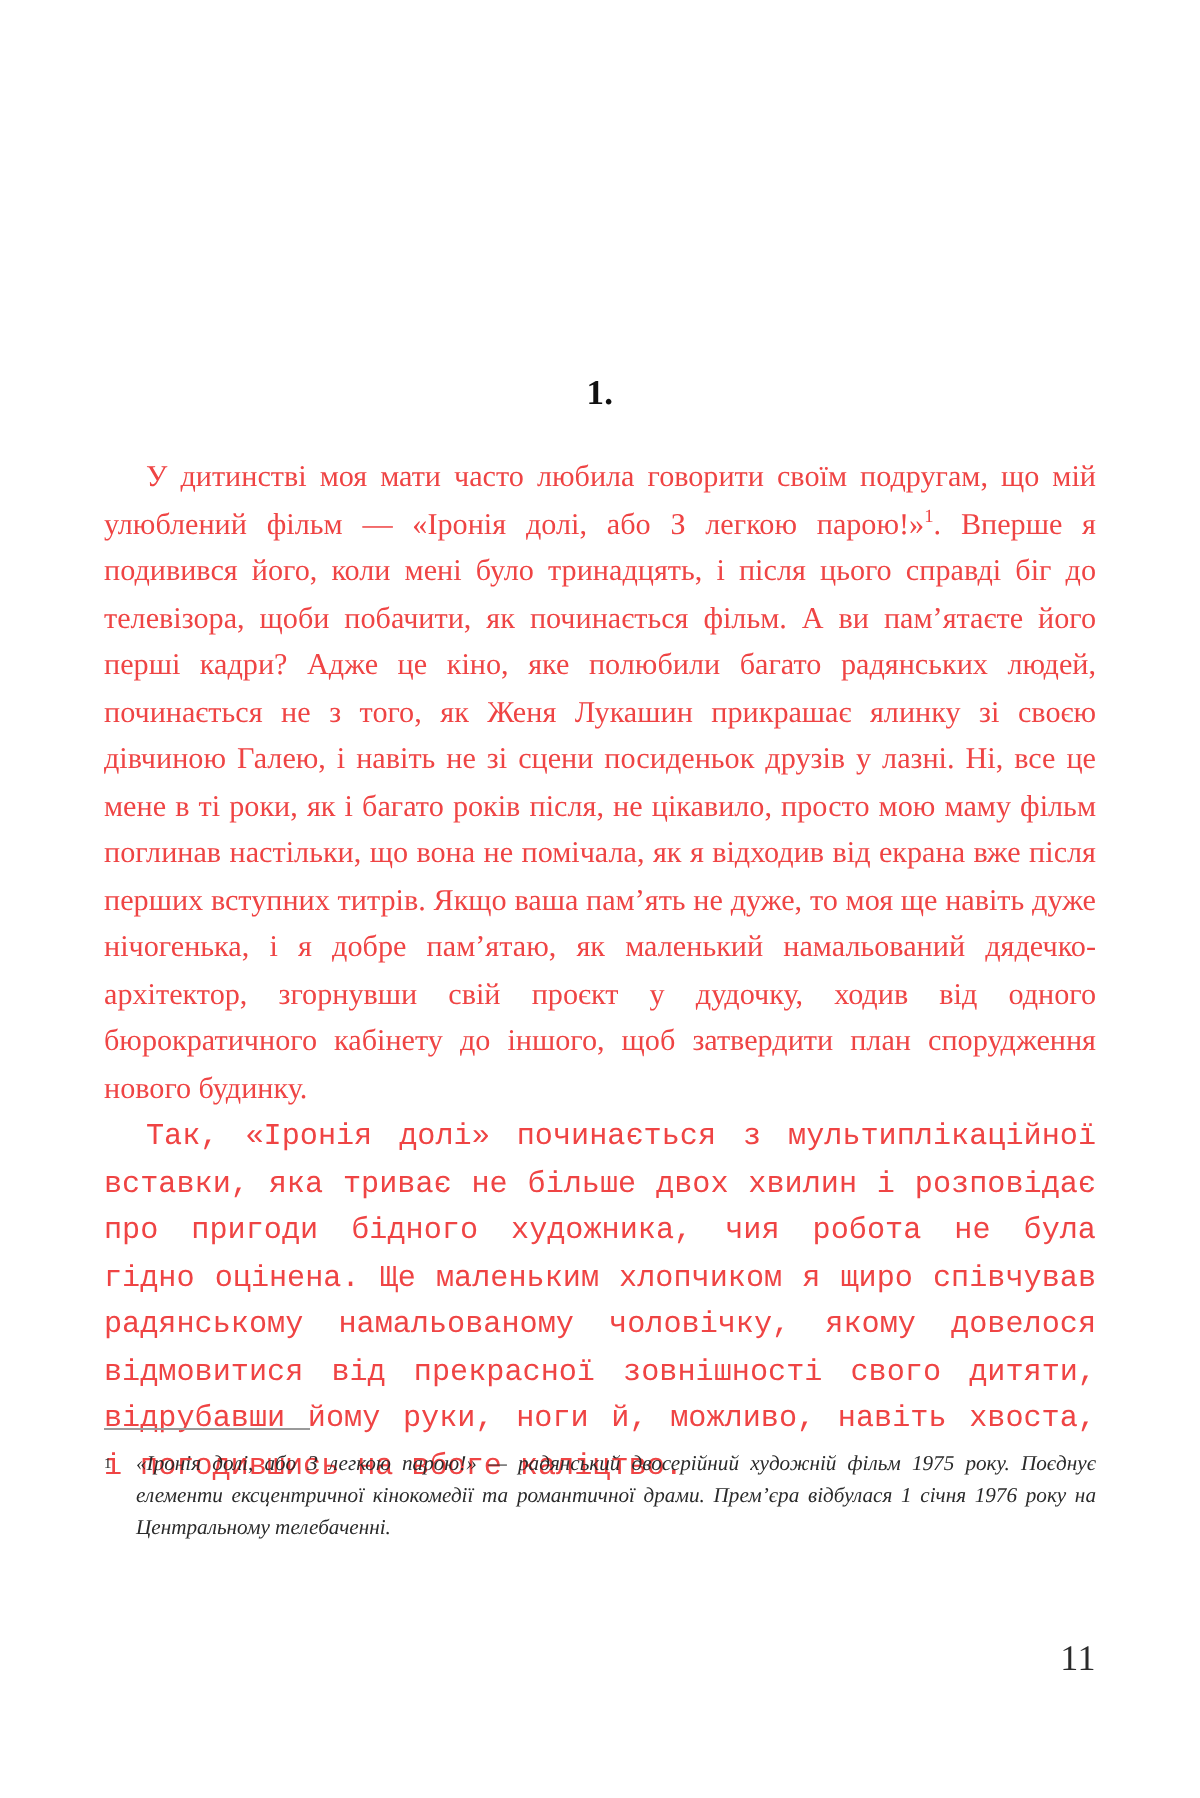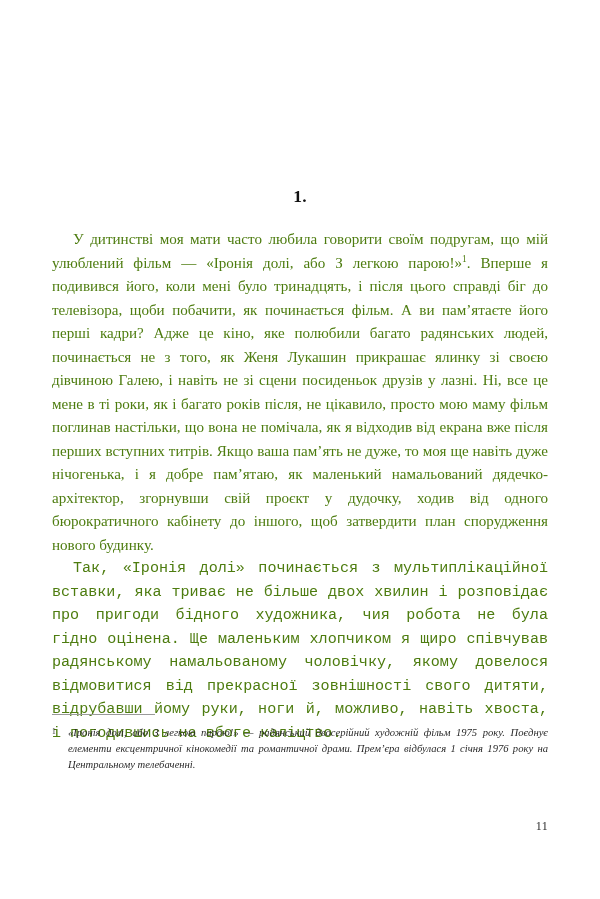--- a/index.html
+++ b/index.html
@@ -46,21 +46,21 @@
     width: 496px;
   }
 
   .para {
     margin: 0;
     font-size: 15.1px;
     line-height: 23.5px;
     text-align: justify;
     text-justify: inter-word;
     text-indent: 21px;
-    color: #4d7c0f;
+    color: #ef4444;
     hyphens: manual;
     word-spacing: -0.1px;
   }
 
   .para + .para {
     margin-top: 0;
     font-family: Liberation Mono, monospace;
   }
 
   .fn-ref {
@@ -108,21 +108,21 @@
     font-style: italic;
   }
 
   
   .page-number {
     position: absolute;
     left: 52px;
     top: 819px;
     width: 496px;
     text-align: right;
-    font-size: 12px;
+    font-size: 18px;
     color: #2b2b2b;
     letter-spacing: 0.3px;
   }
 </style>
 </head>
 <body>
 
 <div class="page">
 
   <div class="chapter-heading">1.</div>

